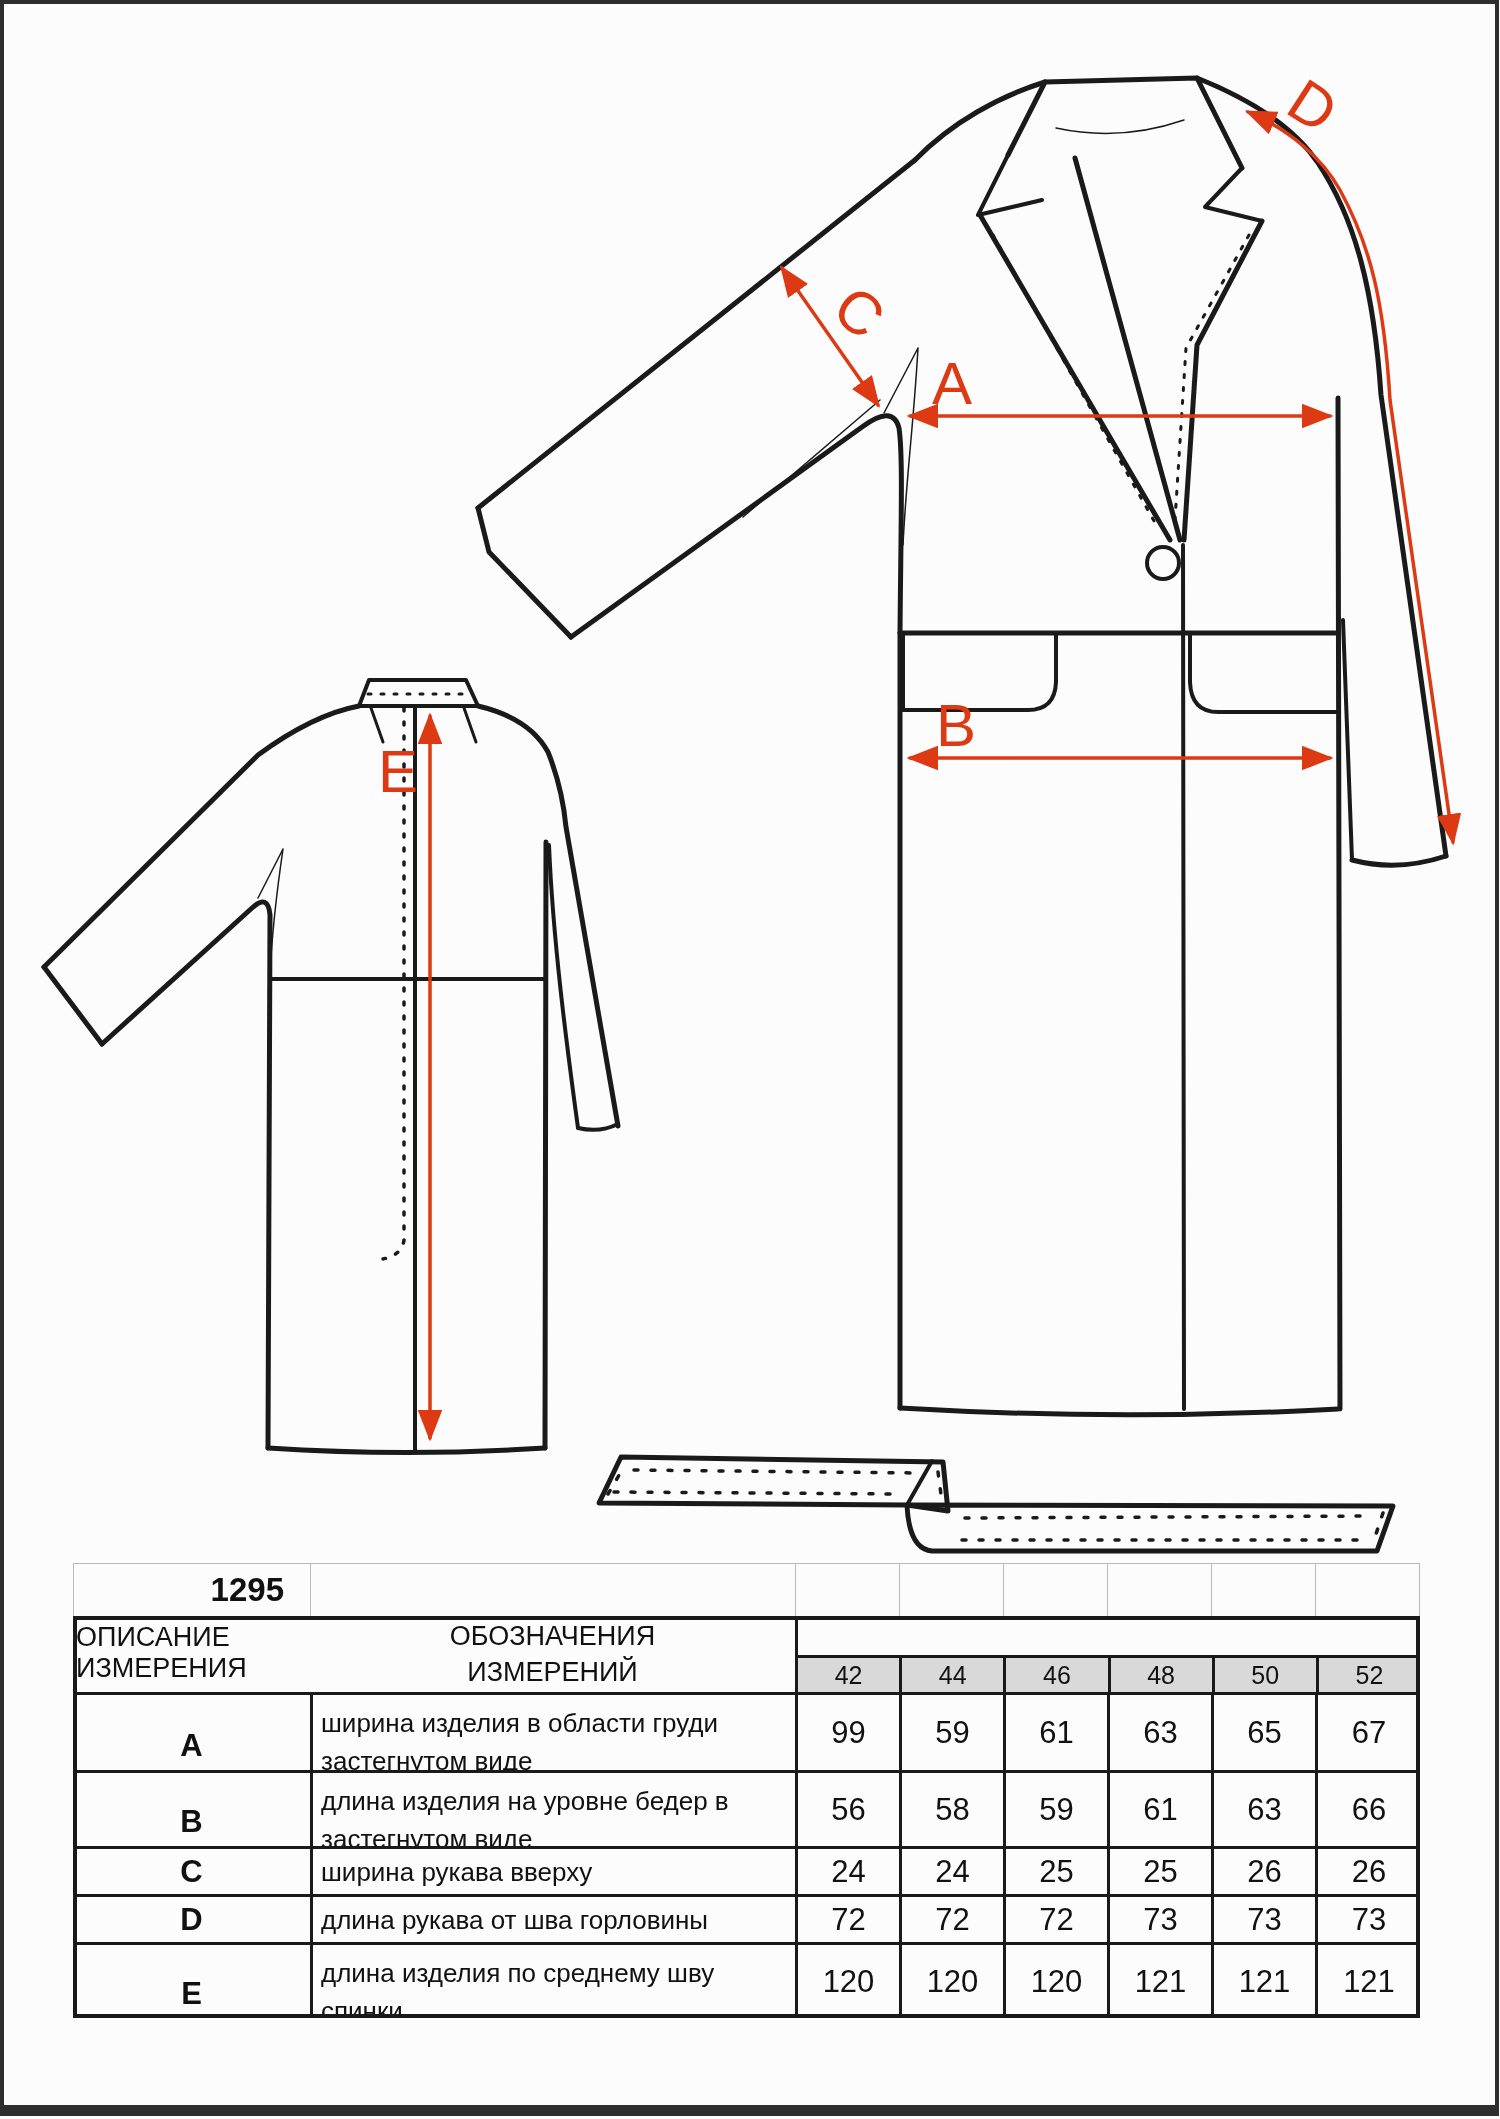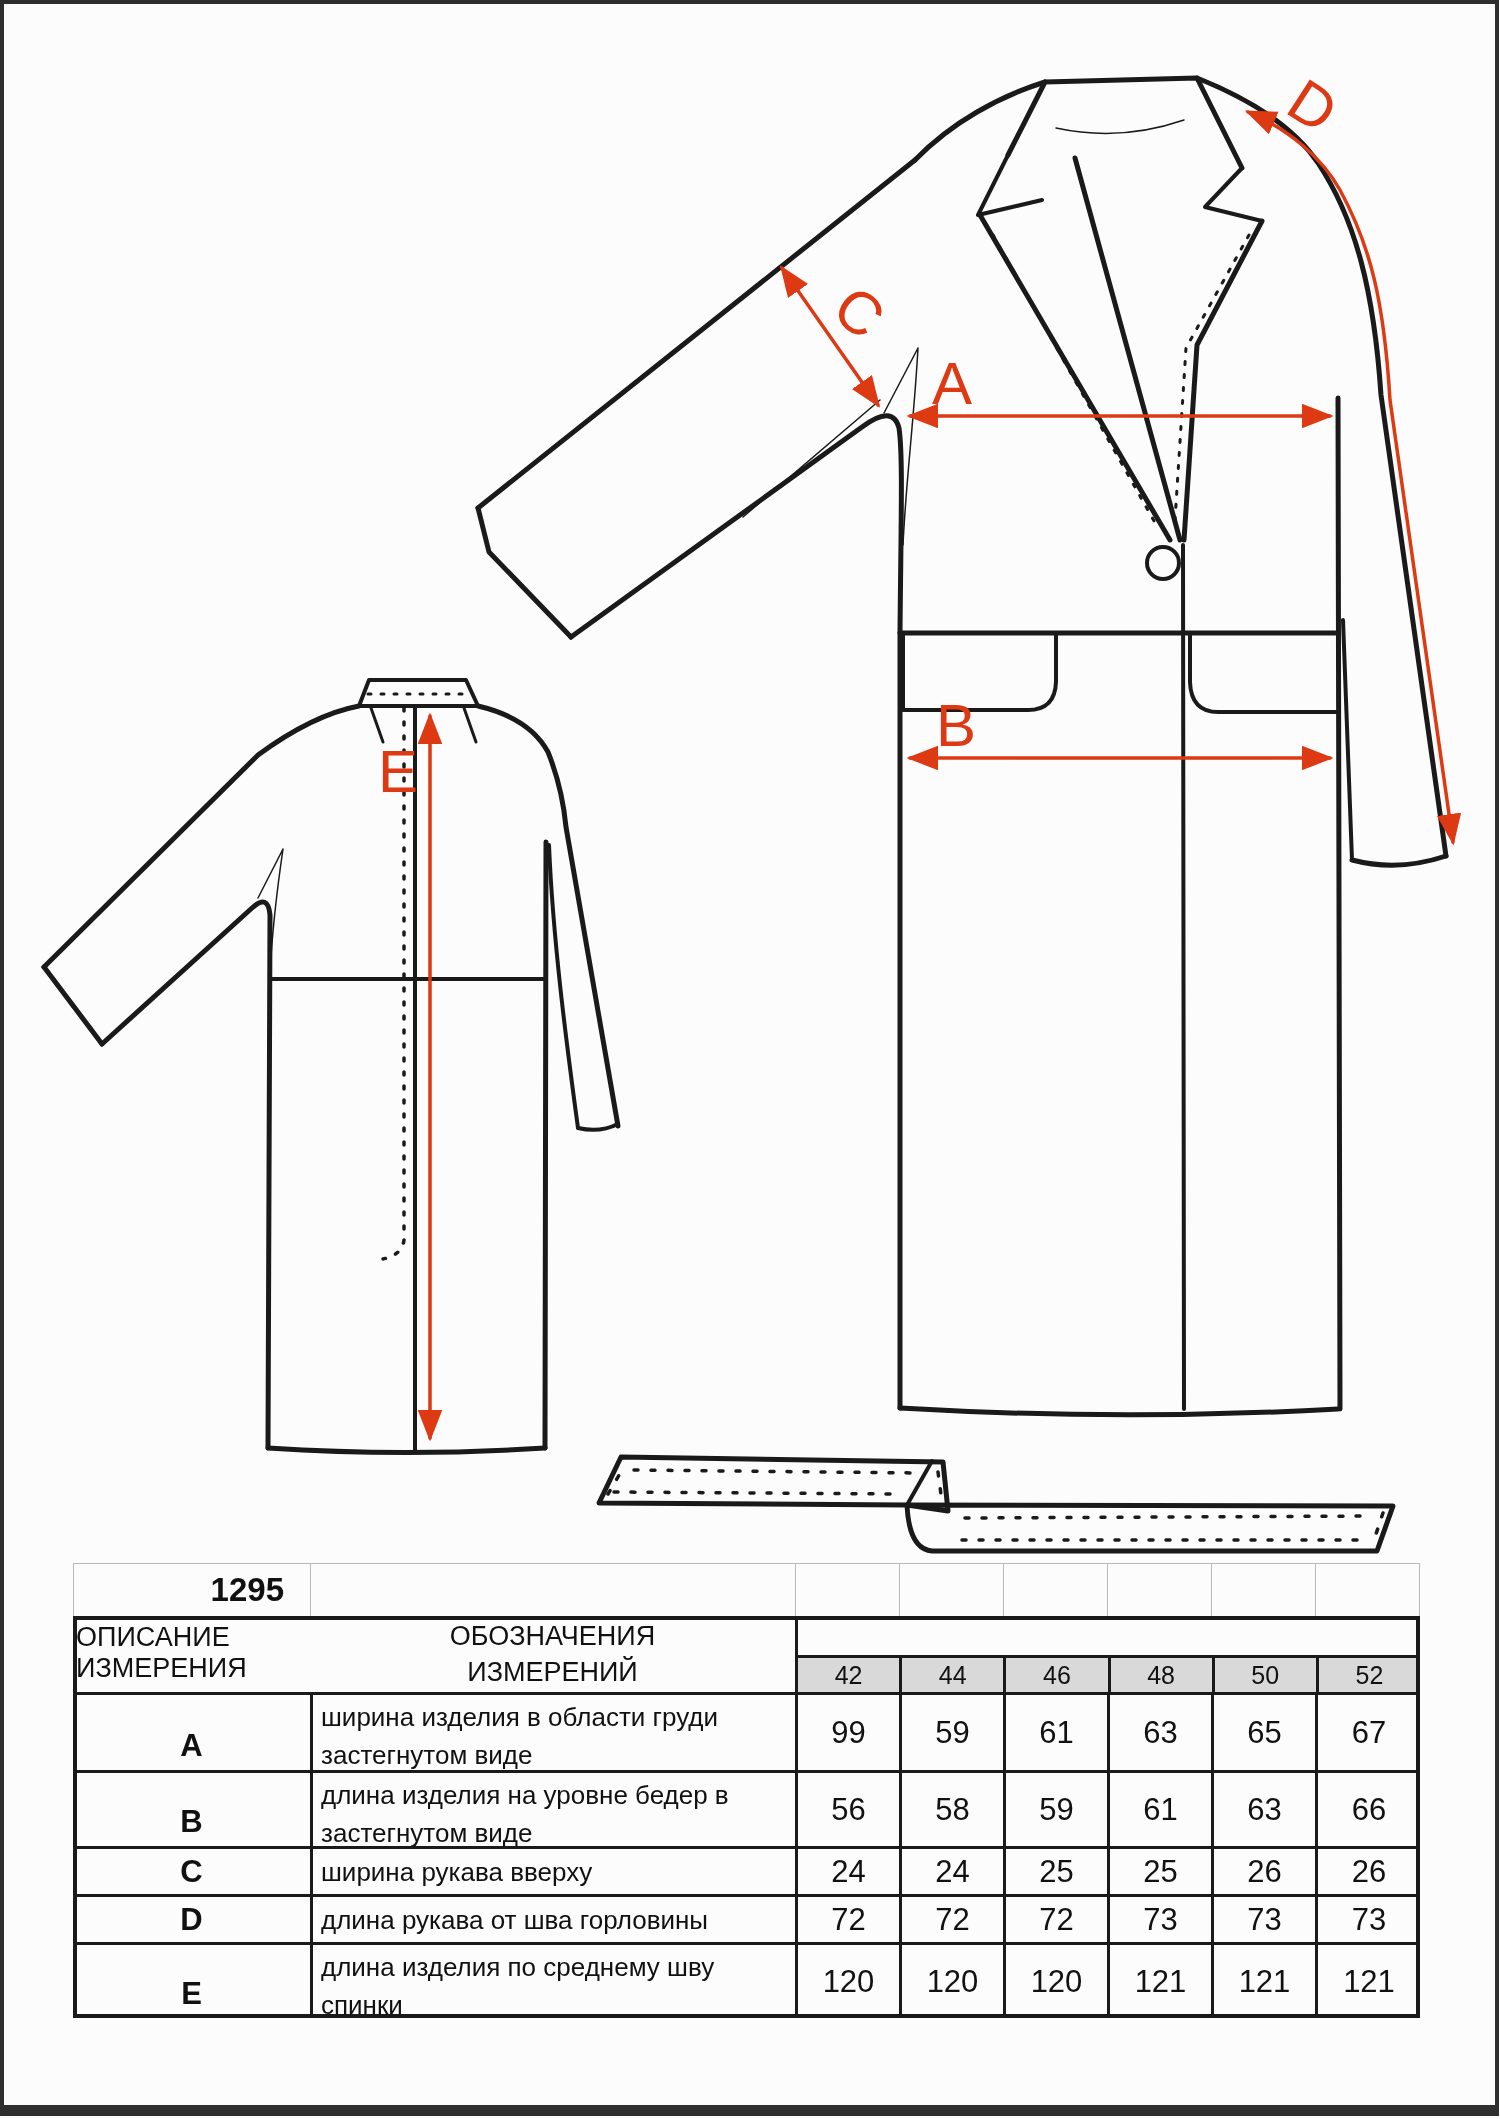--- a/index.html
+++ b/index.html
@@ -22,21 +22,21 @@
   .sizes-merged{grid-column:3 / span 6;border-left:3px solid #1a1a1a;display:flex;align-items:flex-end;}
   .size-box{flex:1 1 0;height:37px;background:#d9d9d9;border-top:3px solid #1a1a1a;
     display:flex;align-items:center;justify-content:center;font-size:25px;}
   .size-box + .size-box{border-left:3px solid #1a1a1a;}
   .bt{border-top:3px solid #1a1a1a;}
   .bl{border-left:3px solid #1a1a1a;}
   .letter-cell{font-size:31px;font-weight:bold;}
   .letter-bottom{align-items:flex-end;padding-bottom:6px;}
   .desc-cell{flex-direction:column;align-items:flex-start;justify-content:center;
     font-size:26px;line-height:38px;padding-left:8px;text-align:left;}
-  .desc-two{justify-content:flex-start;padding-top:3px;}
+  .desc-two{justify-content:flex-start;padding-top:9px;}
   .val-cell{font-size:31px;}
 </style>
 </head>
 <body>
 
 <div class="sheet">
 
   <svg class="drawing" width="1500" height="2119" viewBox="0 0 1500 2119" xmlns="http://www.w3.org/2000/svg">
     <defs>
       <marker id="ah" markerWidth="10" markerHeight="8" refX="8" refY="3.5" orient="auto-start-reverse">

